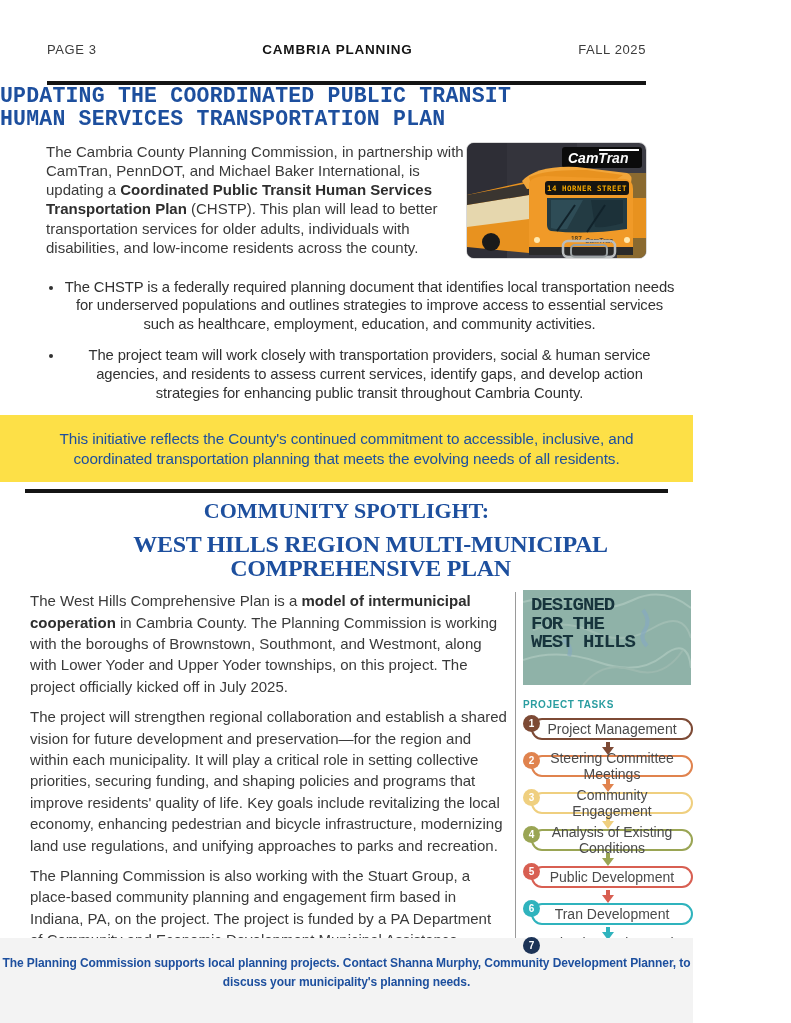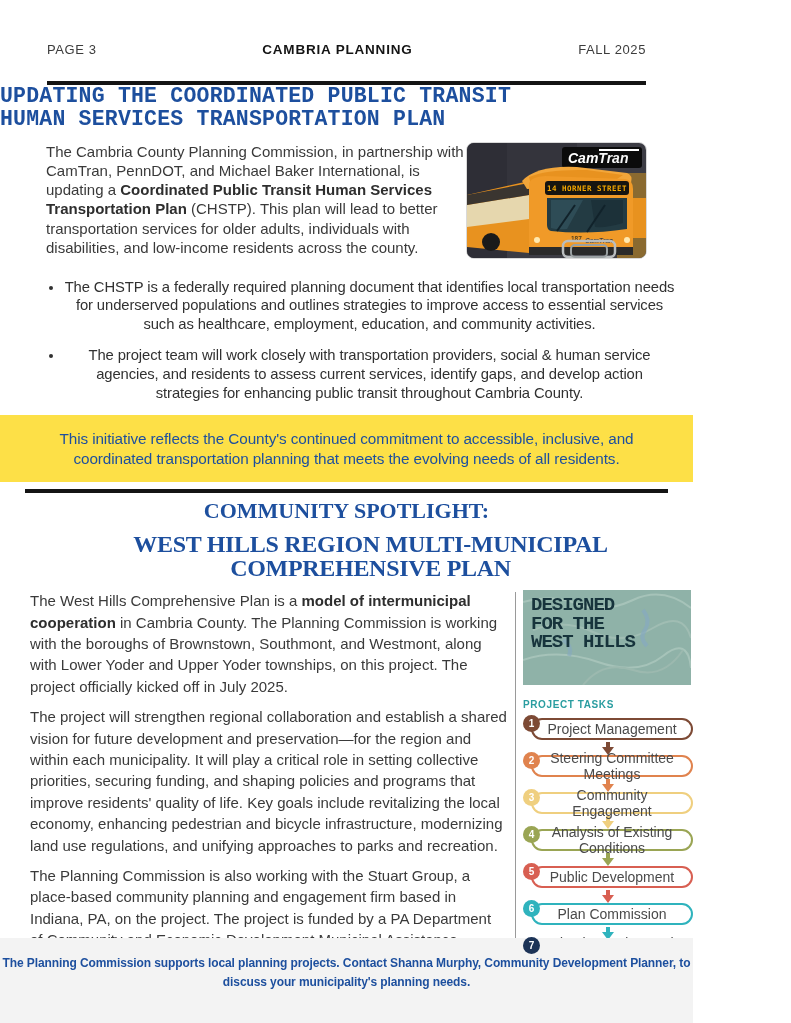--- a/index.html
+++ b/index.html
@@ -223,21 +223,21 @@
             <div class="task-pill">Public Development</div>
           </div>
           <div class="task-arrow">
             <svg width="14" height="13" viewBox="0 0 14 13">
               <rect x="5" y="0" width="4" height="6" fill="#d85f52"></rect>
               <path d="M1 5 L13 5 L7 13 Z" fill="#d85f52"></path>
             </svg>
           </div>
           <div class="task-row" style="--c: #2fb3bd;">
             <span class="task-num">6</span>
-            <div class="task-pill">Plan Commission</div>
+            <div class="task-pill">Tran Development</div>
           </div>
           <div class="task-arrow">
             <svg width="14" height="13" viewBox="0 0 14 13">
               <rect x="5" y="0" width="4" height="6" fill="#2fb3bd"></rect>
               <path d="M1 5 L13 5 L7 13 Z" fill="#2fb3bd"></path>
             </svg>
           </div>
           <div class="task-row" style="--c: #1c3357;">
             <span class="task-num">7</span>
             <div class="task-pill">Adoption and Launch Process</div>

